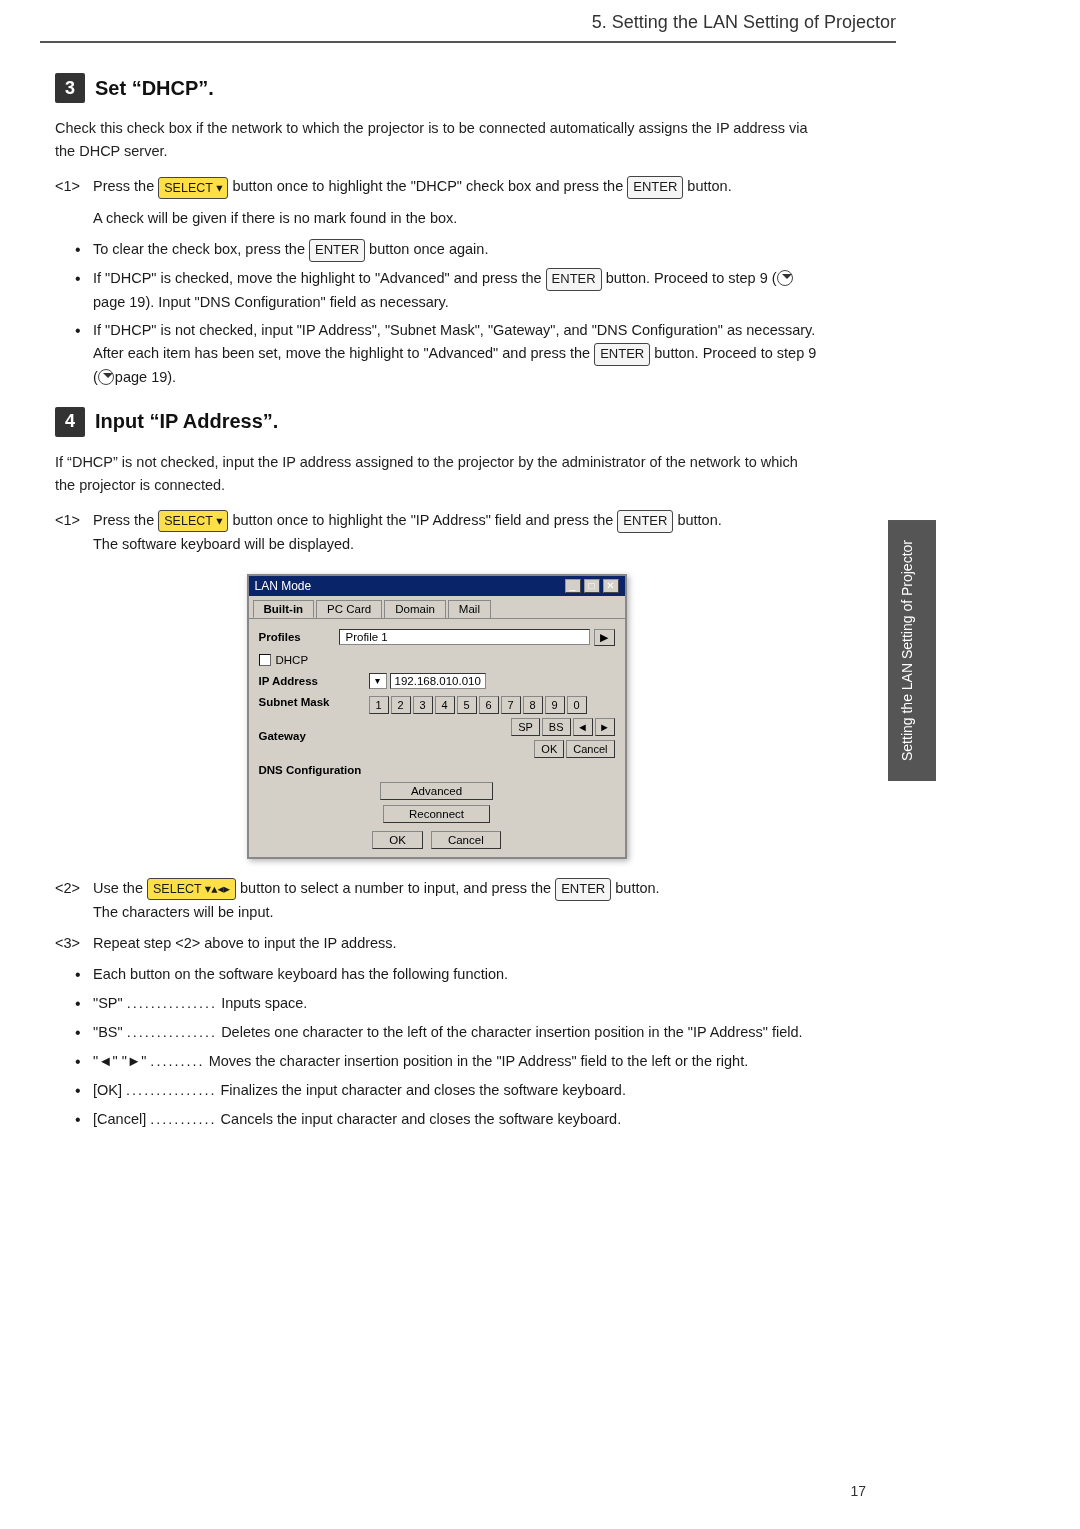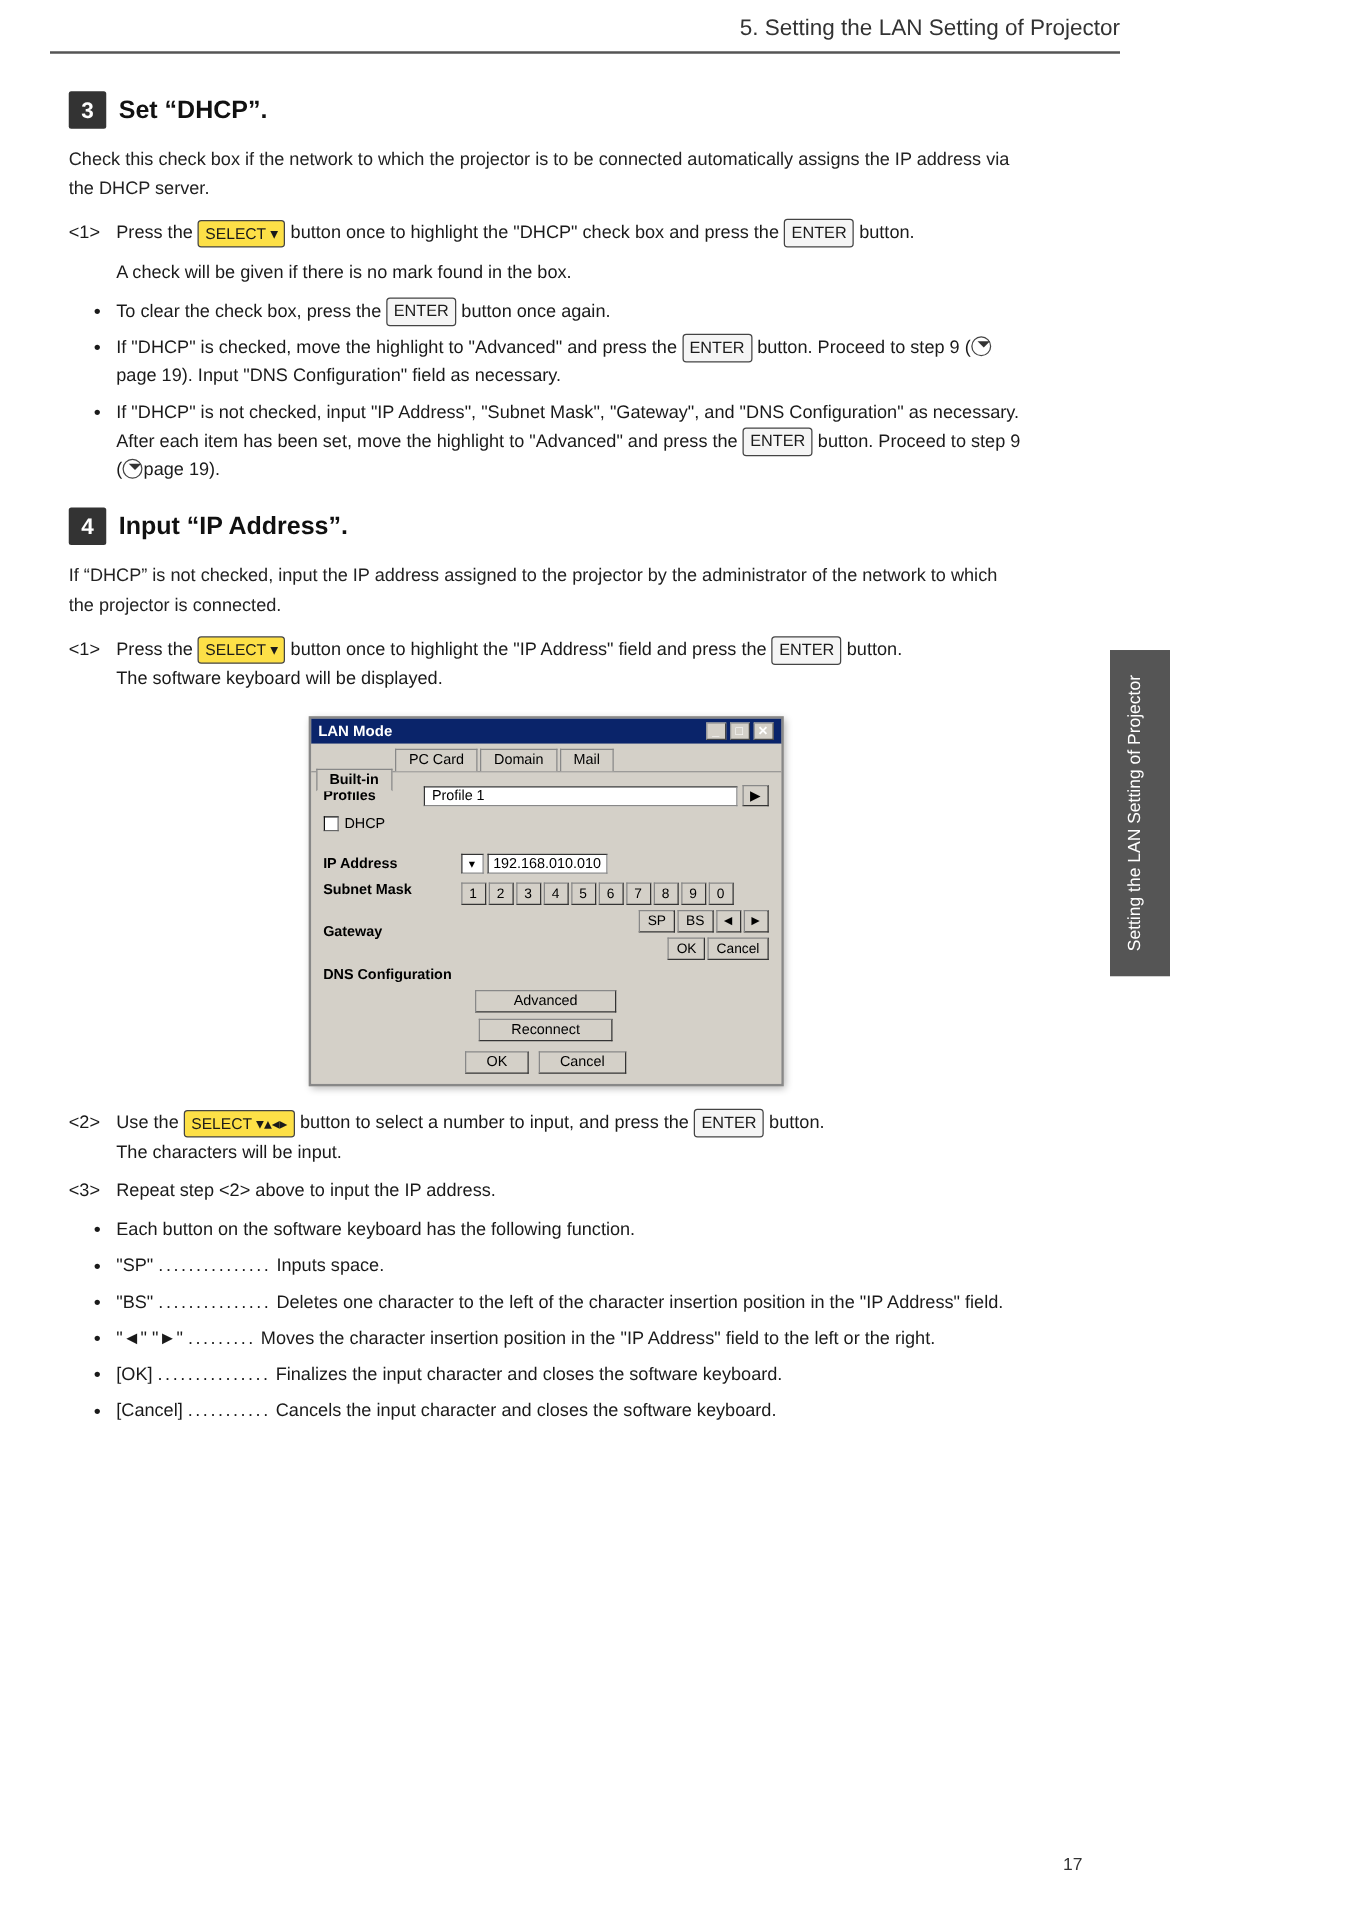--- a/index.html
+++ b/index.html
@@ -187,21 +187,21 @@
       font-size: 11.5px;
       color: #000;
       box-shadow: 2px 2px 6px rgba(0,0,0,0.3);
     }
 
     .dialog-titlebar {
       background: #0a246a;
       color: #fff;
       padding: 3px 6px;
       font-size: 12px;
-      font-weight: bold;
+      font-weight: normal;
       display: flex;
       justify-content: space-between;
       align-items: center;
     }
 
     .dialog-titlebar-controls {
       display: flex;
       gap: 3px;
     }
 
@@ -232,21 +232,21 @@
       background: #d4d0c8;
       font-size: 11.5px;
       cursor: pointer;
     }
 
     .dialog-tab.active {
       background: #d4d0c8;
       font-weight: bold;
       border-bottom: 1px solid #d4d0c8;
       position: relative;
-      top: 16px;
+      top: 0;
       z-index: 1;
     }
 
     .dialog-body {
       padding: 10px 10px 8px 10px;
       background: #d4d0c8;
     }
 
     .dialog-profile-row {
       display: flex;
@@ -272,21 +272,21 @@
     .profile-arrow {
       border: 1px outset #888;
       background: #d4d0c8;
       padding: 1px 5px;
       font-size: 11px;
     }
 
     .dhcp-row {
       display: flex;
       align-items: flex-end;
-      margin-bottom: 18px;
+      margin-bottom: 7px;
     }
 
     .checkbox-box {
       width: 12px;
       height: 12px;
       border: 1px inset #666;
       background: #fff;
       margin-right: 5px;
       display: inline-block;
     }

